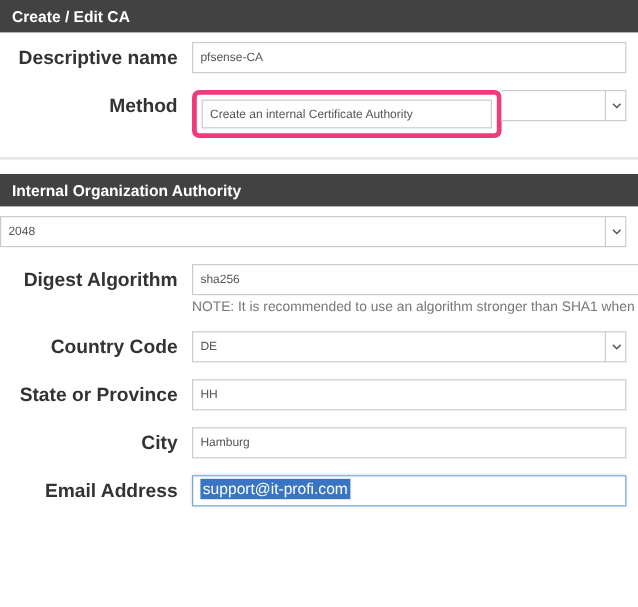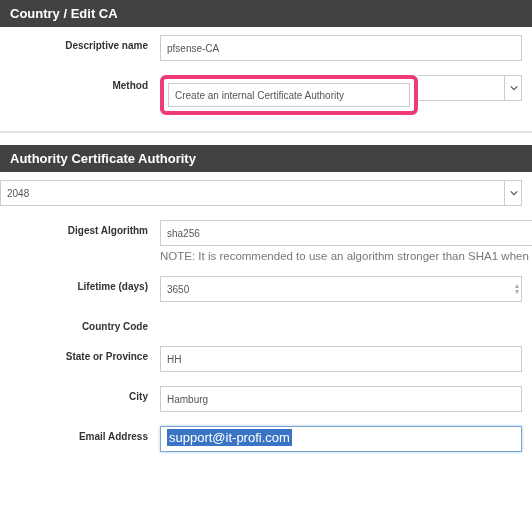--- a/index.html
+++ b/index.html
@@ -31,21 +31,21 @@
     padding: 0 10px 0 0;
   }
   .row .lbl {
     width: 160px;
     min-width: 160px;
     text-align: right;
     padding-right: 12px;
     font-weight: bold;
     color: #333;
     padding-top: 5px;
-    font-size: 10px;
+    font-size: 16px;
   }
   .row .control { flex: 1; }
   input[type=text], input[type=email], select {
     width: 100%;
     height: 26px;
     border: 1px solid #ccc;
     background: #fff;
     padding: 2px 6px;
     font-size: 10px;
     color: #555;
@@ -104,21 +104,21 @@
     position: absolute; right: 4px; top: 50%;
     transform: translateY(-50%);
     font-size: 8px; color: #aaa; line-height: 6px;
     letter-spacing: -1px;
   }
 </style>
 </head>
 <body>
 
 <div class="panel">
-  <div class="panel-header">Country / Edit CA</div>
+  <div class="panel-header">Create / Edit CA</div>
   <div class="panel-body">
 
     <div class="row">
       <div class="lbl">Descriptive name</div>
       <div class="control">
         <input type="text" value="pfsense-CA" style="">
       </div>
     </div>
 
     <div class="row method-row">
@@ -139,21 +139,21 @@
               </svg>
           </span>
         </div>
       </div>
     </div>
 
   </div>
 </div>
 
 <div class="panel">
-  <div class="panel-header">Authority Certificate Authority</div>
+  <div class="panel-header">Internal Organization Authority</div>
   <div class="panel-body" style="border-bottom:none;">
 
     <div class="row">
       <div class="control select-wrap">
         <select>
           <option>2048</option>
         </select>
         <span class="chev">
           <svg viewBox="0 0 10 10">
               <path d="M1 3 L5 7 L9 3" fill="none" stroke="#555" stroke-width="1.5"></path>
@@ -168,30 +168,33 @@
         <div class="select-wrap">
           <select>
             <option>sha256</option>
           </select>
           
         </div>
         <div class="note">NOTE: It is recommended to use an algorithm stronger than SHA1 when possible.</div>
       </div>
     </div>
 
-    <div class="row">
-      <div class="lbl">Lifetime (days)</div>
-      <div class="control lifetime-wrap">
-        <input type="text" value="3650" style="">
-        <span class="spinner">▴<br>▾</span>
-      </div>
-    </div>
 
     <div class="row">
       <div class="lbl">Country Code</div>
+      <div class="control select-wrap">
+        <select>
+          <option>DE</option>
+        </select>
+        <span class="chev">
+          <svg viewBox="0 0 10 10">
+              <path d="M1 3 L5 7 L9 3" fill="none" stroke="#555" stroke-width="1.5"></path>
+            </svg>
+        </span>
+      </div>
     </div>
 
     <div class="row">
       <div class="lbl">State or Province</div>
       <div class="control">
         <input type="text" value="HH" style="">
       </div>
     </div>
 
     <div class="row">

